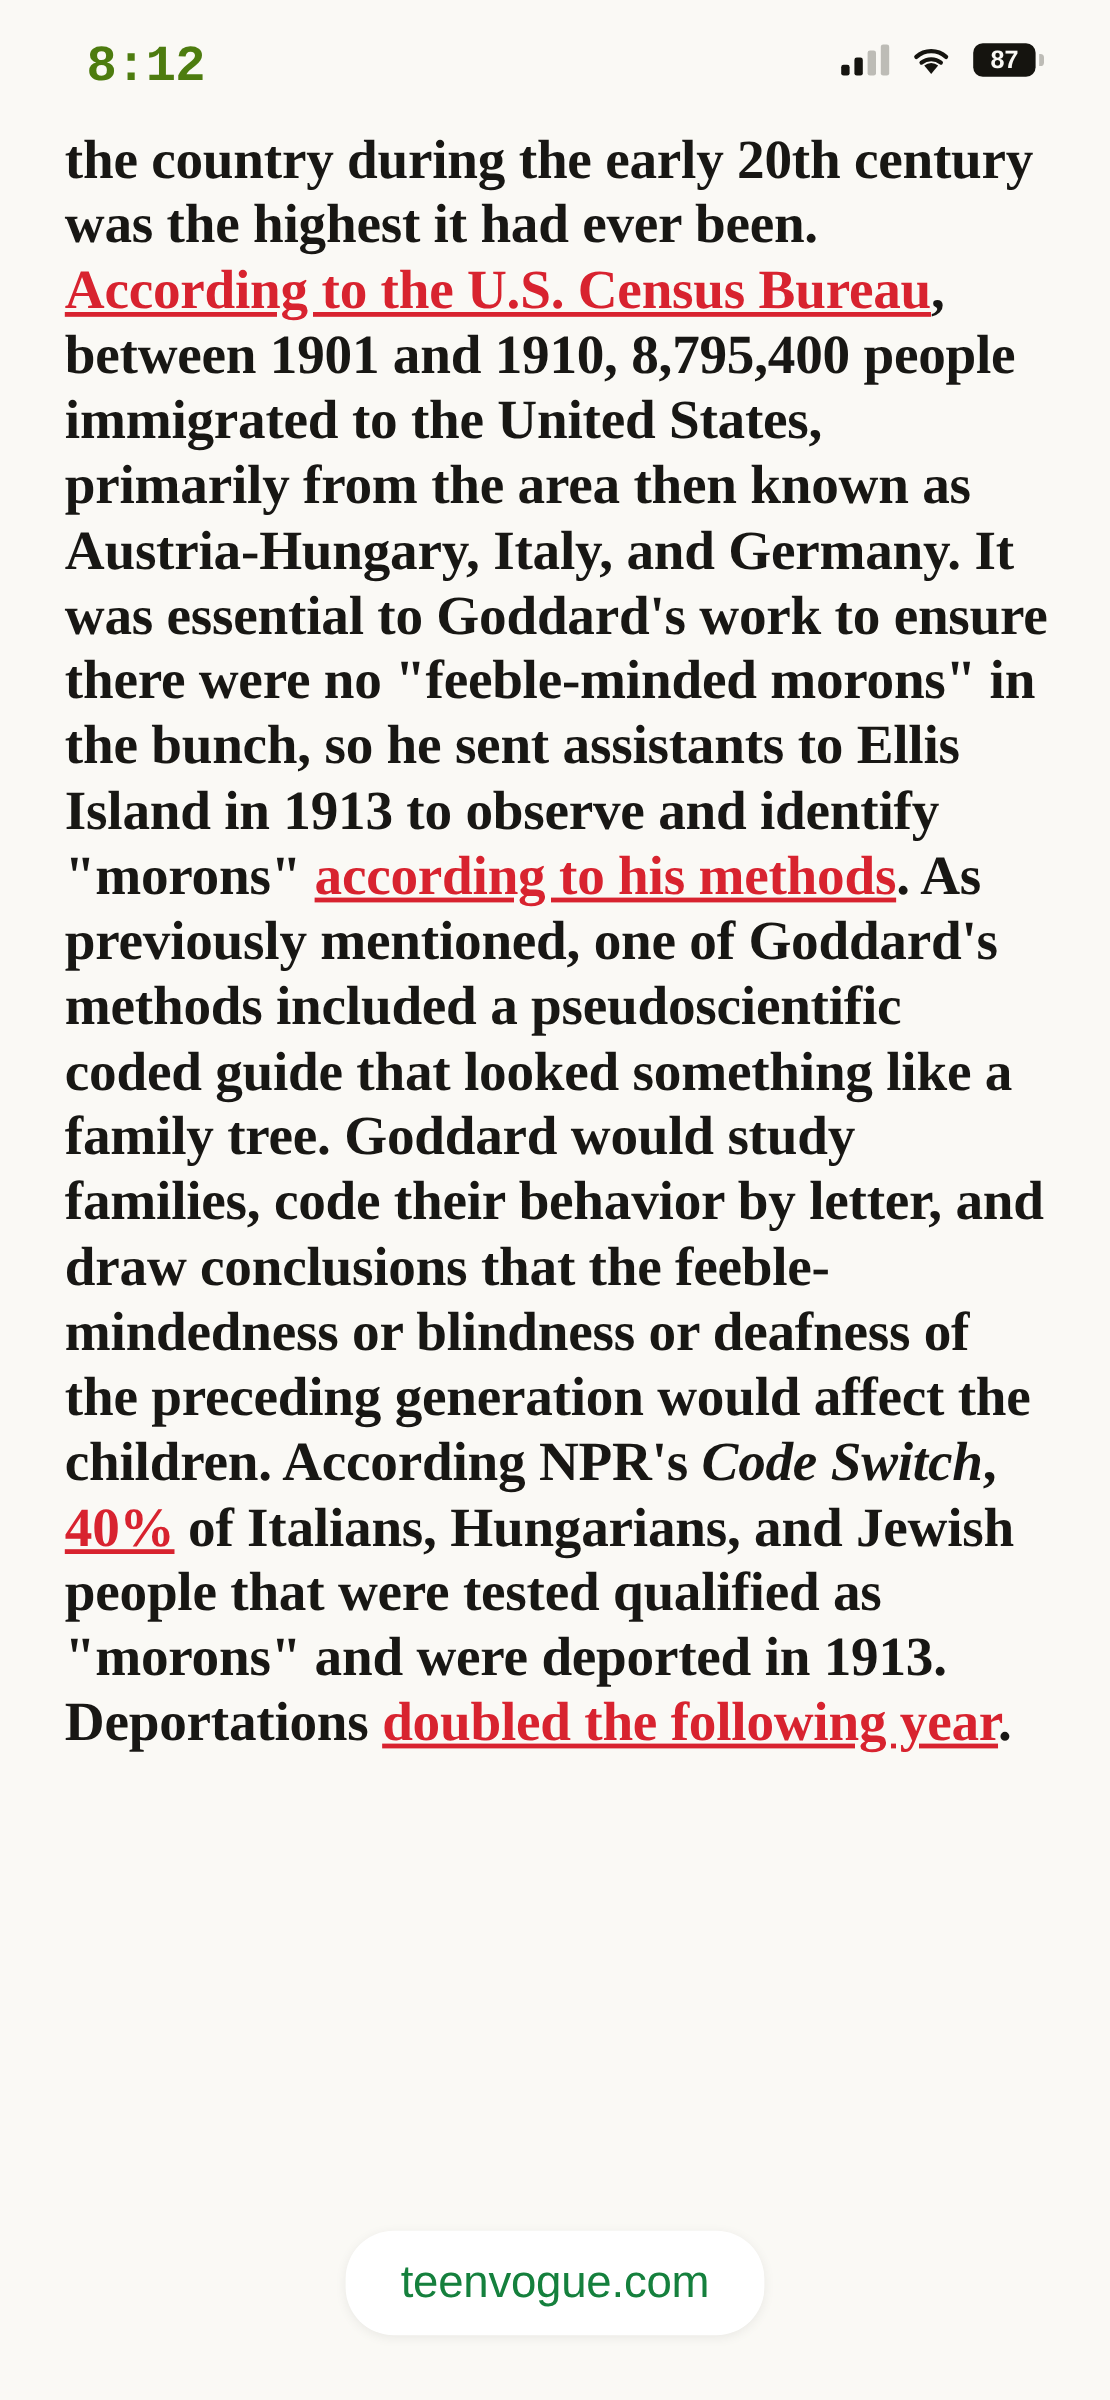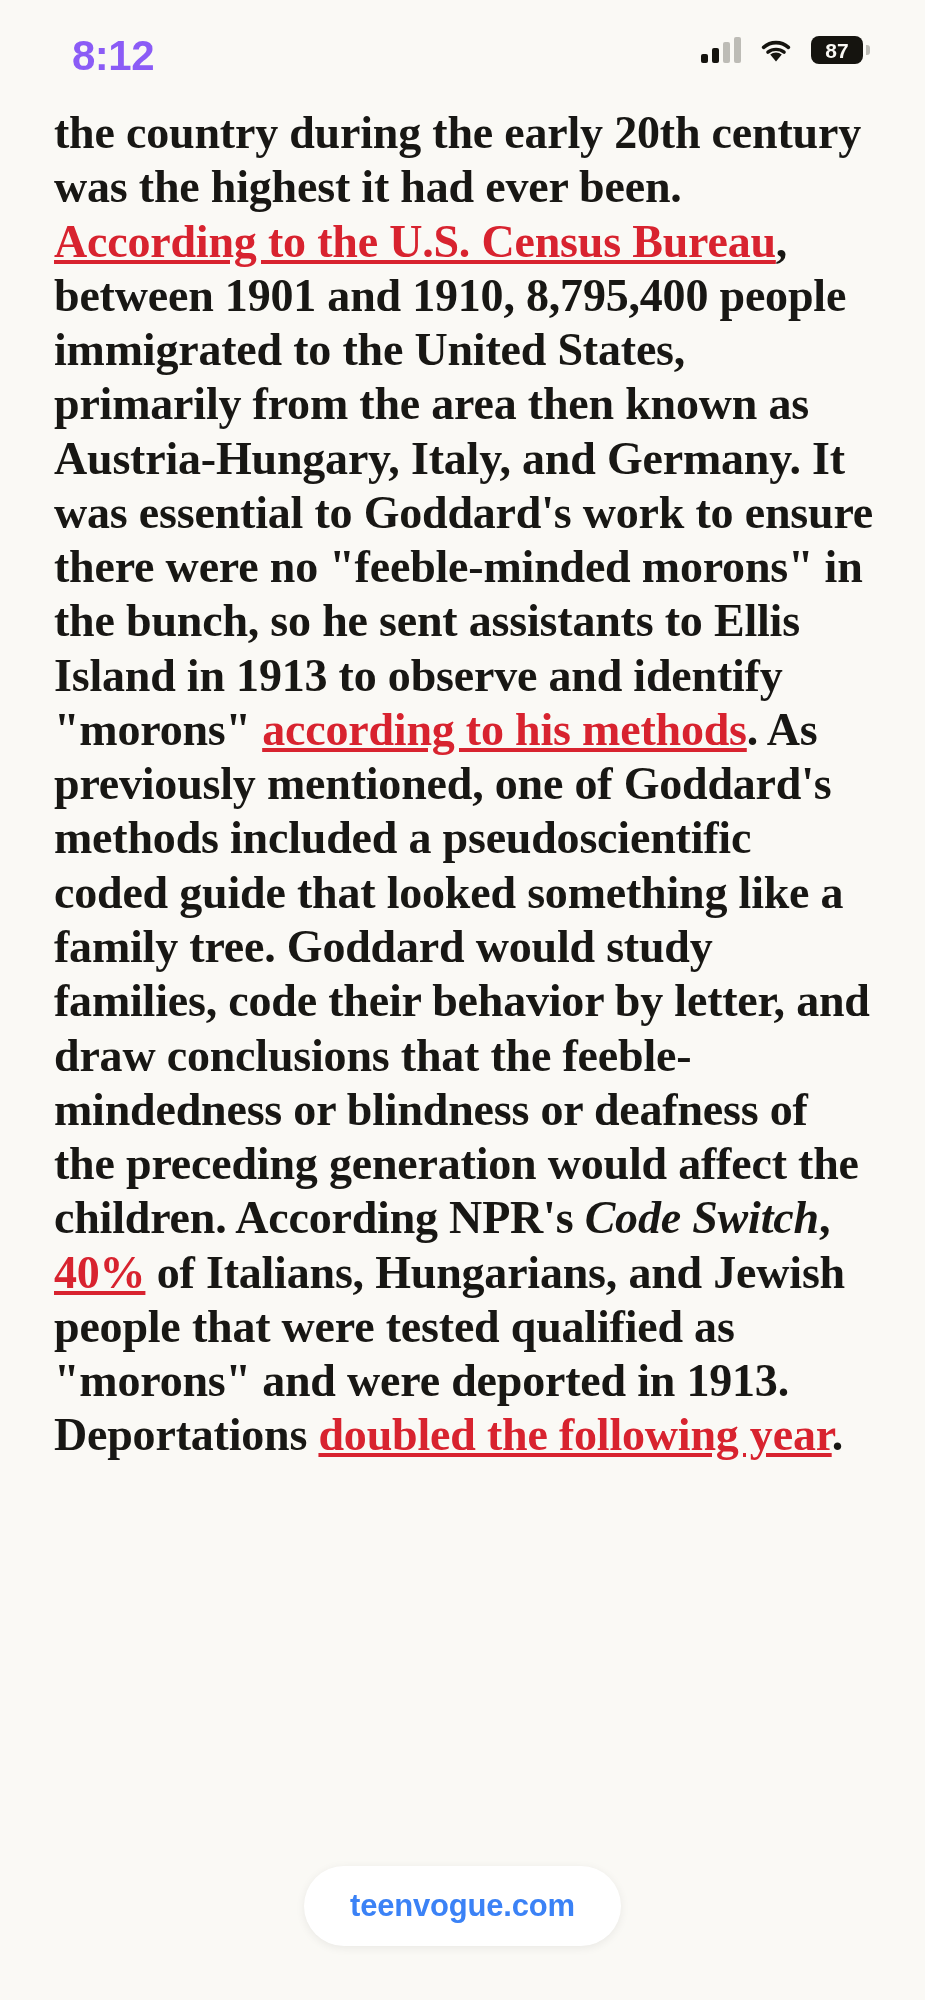--- a/index.html
+++ b/index.html
@@ -24,24 +24,24 @@
   .statusbar {
     position: relative;
     height: 92px;
     display: flex;
     align-items: center;
     justify-content: space-between;
     padding: 0 62px 0 72px;
     box-sizing: border-box;
   }
   .clock {
-    font-family: Liberation Sans, sans-serif;
+    font-family: Liberation Mono, monospace;
     font-size: 42px;
     font-weight: bold;
-    color: #8b5cf6;
+    color: #4d7c0f;
     letter-spacing: -0.5px;
     margin-top: 20px;
   }
   .status-right {
     display: flex;
     align-items: center;
     gap: 16px;
     margin-top: 8px;
   }
   
@@ -120,23 +120,23 @@
     right: 0;
     bottom: 54px;
     display: flex;
     justify-content: center;
   }
   .pill {
     background: #ffffff;
     border-radius: 40px;
     padding: 22px 46px;
     font-family: "Liberation Sans", sans-serif;
-    font-size: 31px;
-    font-weight: bold;
-    color: #3b82f6;
+    font-size: 38px;
+    font-weight: normal;
+    color: #15803d;
     box-shadow: 0 2px 10px rgba(0,0,0,0.07);
     letter-spacing: -0.2px;
   }
 </style>
 </head>
 <body>
 
 <div class="phone">
 
   <div class="statusbar">

